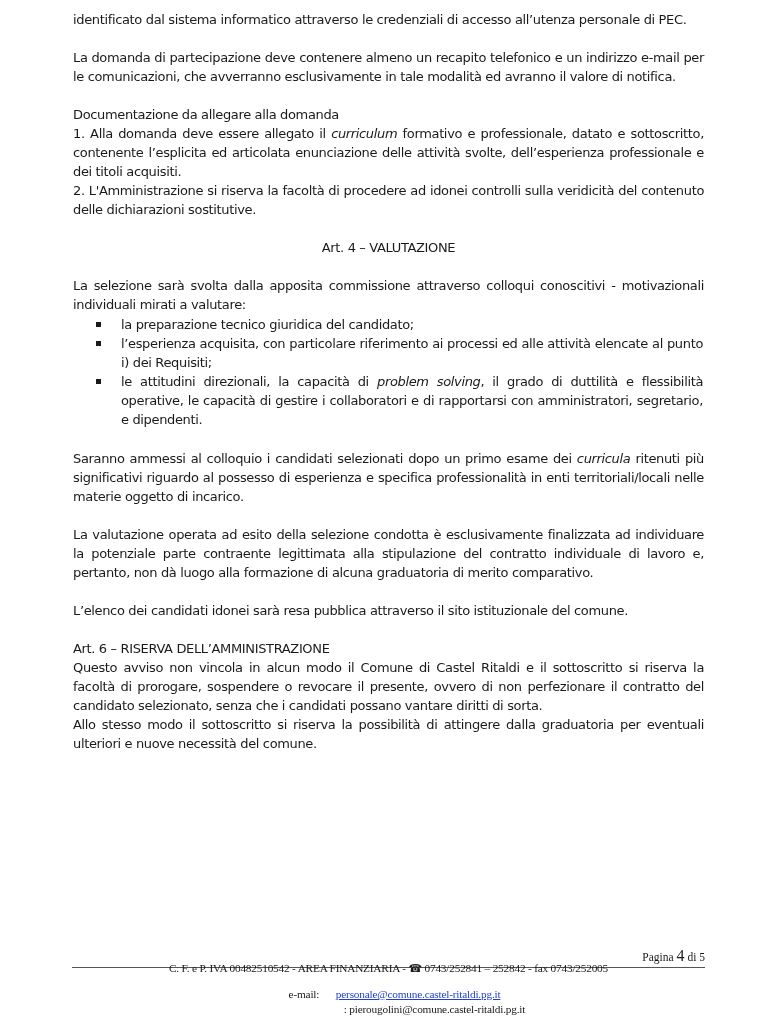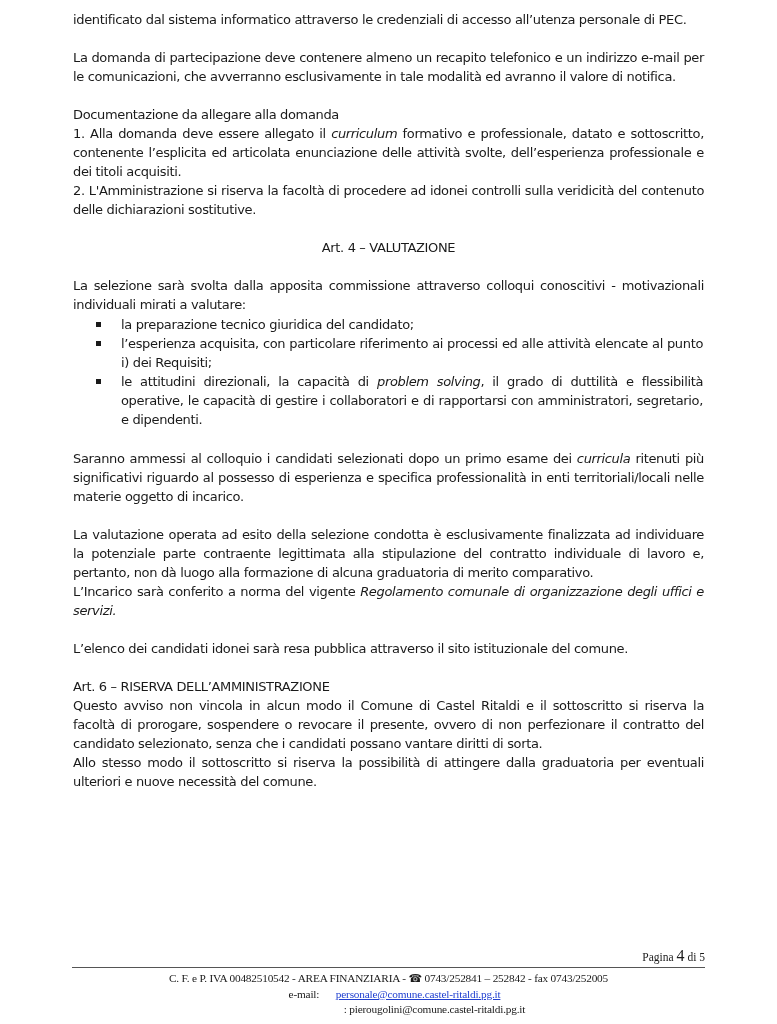--- a/index.html
+++ b/index.html
@@ -87,21 +87,21 @@
     }
     .footer-line {
       position: absolute;
       left: 0;
       width: 777px;
       text-align: center;
       font-size: 11.3px;
       letter-spacing: -0.2px;
       white-space: nowrap;
     }
-    .fl1 { top: 25px; }
+    .fl1 { top: 15px; }
     .fl2 { top: 41px; padding-left: 6px; }
     .fl3 { top: 56px; padding-left: 46px; }
     .footer a {
       color: #1f3fd0;
       text-decoration: underline;
       margin-left: 14px;
     }
     .phone-icon {
       display: inline-block;
       font-family: "DejaVu Sans", sans-serif;
@@ -141,21 +141,20 @@
       <span class="bullet"></span>
       <span>le attitudini direzionali, la capacità di </span><em>problem solving</em><span>, il grado di duttilità e flessibilità operative, le capacità di gestire i collaboratori e di rapportarsi con amministratori, segretario, e dipendenti.</span>
     </li>
   </ul>
   <div class="gap"></div>
 
   <p><span>Saranno ammessi al colloquio i candidati selezionati dopo un primo esame dei </span><em>curricula</em><span> ritenuti più significativi riguardo al possesso di  esperienza  e specifica professionalità in enti territoriali/locali nelle materie oggetto di incarico.</span></p>
   <div class="gap"></div>
 
   <p>La valutazione operata ad esito della selezione condotta è esclusivamente finalizzata ad individuare la potenziale parte contraente legittimata alla stipulazione del contratto individuale di lavoro e, pertanto, non dà luogo alla formazione di alcuna graduatoria di merito comparativo.</p>
-  <p><span>L’Incarico sarà conferito a norma del vigente </span><em>Regolamento comunale di organizzazione degli uffici e servizi.</em></p>
   <div class="gap"></div>
 
   <p>L’elenco dei candidati idonei sarà resa pubblica attraverso il sito istituzionale del comune.</p>
   <div class="gap"></div>
 
   <p class="heading-left">Art. 6 – RISERVA DELL’AMMINISTRAZIONE</p>
   <p>Questo avviso non vincola in alcun modo il Comune di Castel Ritaldi e il sottoscritto si riserva la facoltà di prorogare, sospendere o revocare il presente, ovvero di non perfezionare il contratto del candidato selezionato, senza che i candidati possano vantare diritti di sorta.</p>
   <p>Allo stesso modo il sottoscritto si riserva la possibilità di attingere dalla graduatoria per eventuali ulteriori e nuove necessità del comune.</p>
 </div>
 

